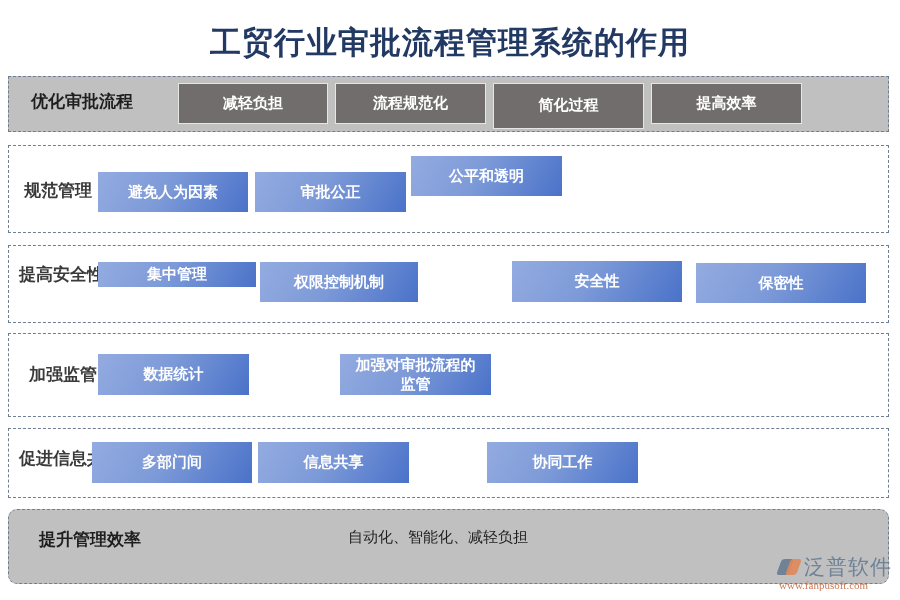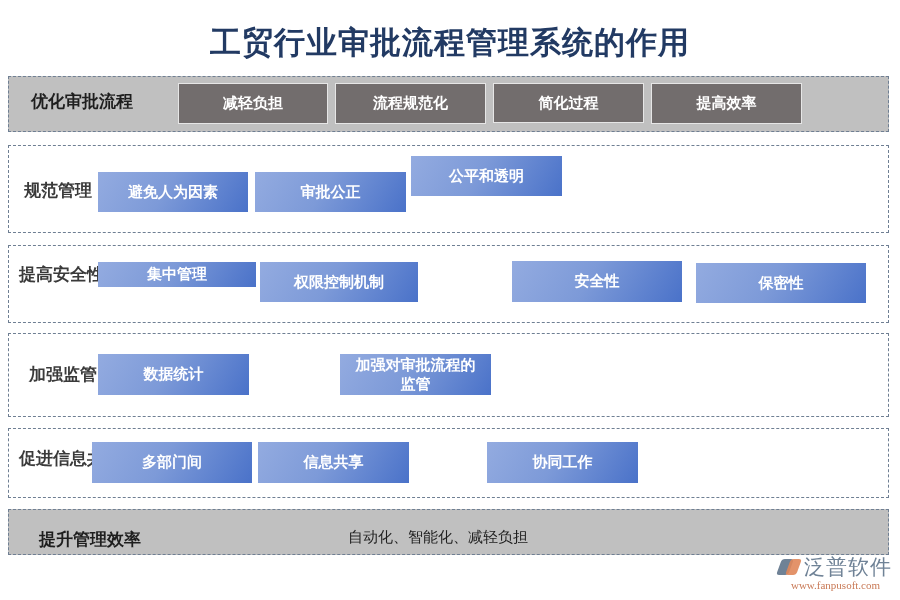--- a/index.html
+++ b/index.html
@@ -10,38 +10,38 @@
   .row { position:absolute; left:8px; width:881px; box-sizing:border-box;
          border:1.5px dashed #6f7f93; }
   .row.grey { background:#c0c0c0; }
   .row-label { position:absolute; font-size:17px; font-weight:bold; color:#3a3a3a; white-space:nowrap; }
   .row.grey .row-label { color:#1e1e1e; }
   .chip { position:absolute; display:flex; align-items:center; justify-content:center;
           text-align:center; color:#ffffff; font-size:15px; font-weight:bold; box-sizing:border-box; line-height:19px; }
   .chip.blue { background:linear-gradient(120deg,#93abe0 0%,#7d9ad8 45%,#4a72c9 100%); }
   .chip.dark { background:#726d6d; border:1px solid #e6e6e6; }
   .plain-text { position:absolute; font-size:15px; color:#1e1e1e; white-space:nowrap; }
-  .logo { position:absolute; right:8px; top:553px; text-align:center; }
+  .logo { position:absolute; right:8px; top:553px; text-align:left; }
   .logo-top { display:flex; align-items:center; justify-content:flex-end; }
   .logo-mark { width:22px; height:20px; position:relative; margin-right:3px; }
   .logo-mark .a { position:absolute; left:0; top:2px; width:12px; height:16px; background:#6f8296; transform:skewX(-20deg); border-radius:3px; }
   .logo-mark .b { position:absolute; left:9px; top:2px; width:11px; height:16px; background:#e0875a; transform:skewX(-20deg); border-radius:3px; opacity:.9; }
   .logo-name { font-size:21px; color:#6f8296; letter-spacing:1px; font-family:"DejaVu Sans",sans-serif; }
   .logo-url { font-size:11px; color:#c97a57; font-family:"Liberation Serif","DejaVu Serif",serif; margin-top:-2px; }
 </style>
 </head>
 <body>
 
 <div class="title">工贸行业审批流程管理系统的作用</div>
 
 <div class="row grey" style="top:76px;height:56px;padding-left:7px;">
   <div class="row-label" style="left:22px;top:13px;">优化审批流程</div>
   <div class="chip dark" style="left:169px;top:6px;width:150px;height:41px;">减轻负担</div>
   <div class="chip dark" style="left:326px;top:6px;width:151px;height:41px;">流程规范化</div>
-  <div class="chip dark" style="left:484px;top:6px;width:151px;height:40px;">简化过程</div>
+  <div class="chip dark" style="left:484px;top:6px;width:151px;height:46px;font-family:Liberation Mono, monospace;">简化过程</div>
   <div class="chip dark" style="left:642px;top:6px;width:151px;height:41px;">提高效率</div>
 </div>
 
 <div class="row" style="top:145px;height:88px;">
   <div class="row-label" style="left:15px;top:33px;">规范管理</div>
   <div class="chip blue" style="left:89px;top:26px;width:150px;height:40px;">避免人为因素</div>
   <div class="chip blue" style="left:246px;top:26px;width:151px;height:40px;">审批公正</div>
   <div class="chip blue" style="left:402px;top:10px;width:151px;height:40px;">公平和透明</div>
 </div>
 
@@ -59,21 +59,21 @@
   <div class="chip blue" style="left:331px;top:20px;width:151px;height:41px;padding:0 14px;">加强对审批流程的监管</div>
 </div>
 
 <div class="row" style="top:428px;height:70px;">
   <div class="row-label" style="left:10px;top:18px;">促进信息共享</div>
   <div class="chip blue" style="left:83px;top:13px;width:160px;height:41px;">多部门间</div>
   <div class="chip blue" style="left:182px;top:13px;width:151px;height:41px;transform:translateX(67px);">信息共享</div>
   <div class="chip blue" style="left:478px;top:13px;width:151px;height:41px;">协同工作</div>
 </div>
 
-<div class="row grey" style="top:509px;height:46px;">
+<div class="row grey" style="top:509px;height:75px;border-radius:9px;">
   <div class="row-label" style="left:30px;top:18px;">提升管理效率</div>
   <div class="plain-text" style="left:339px;top:18px;">自动化、智能化、减轻负担</div>
 </div>
 
 <div class="logo">
   <div class="logo-top">
     <div class="logo-mark">
         <span class="a"></span>
         <span class="b"></span>
       </div>

